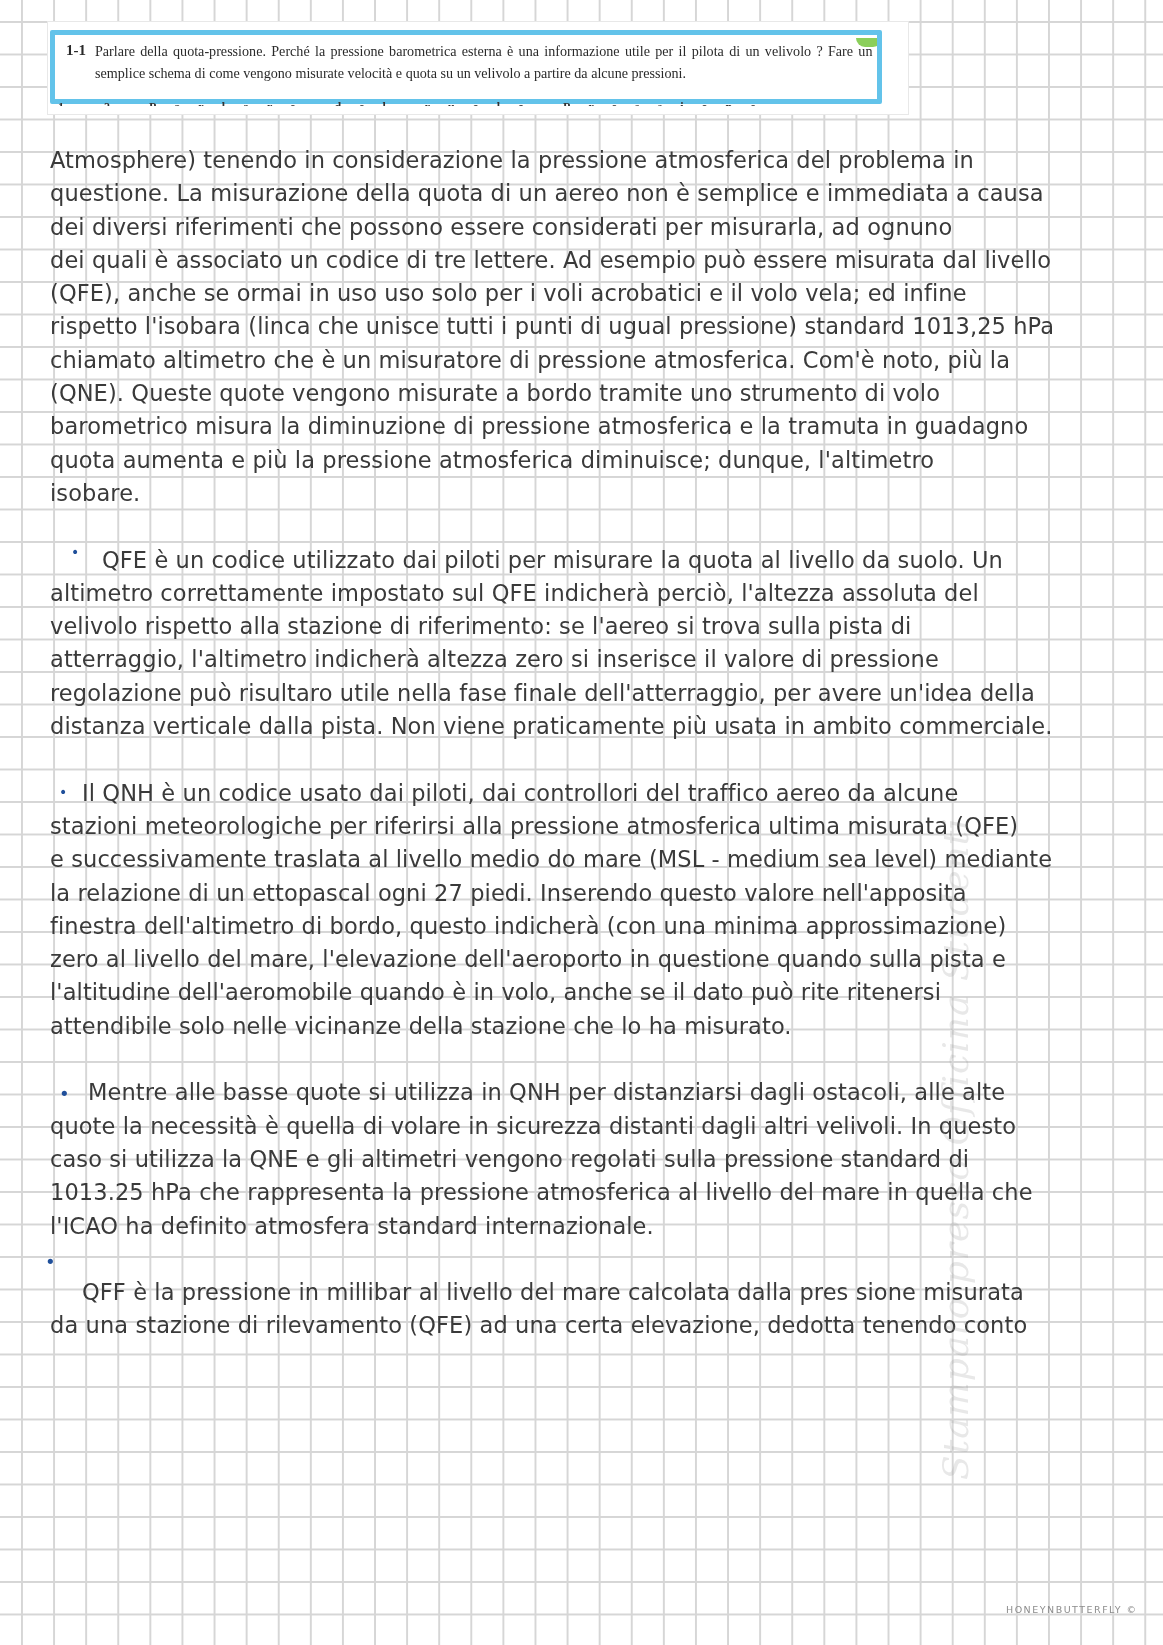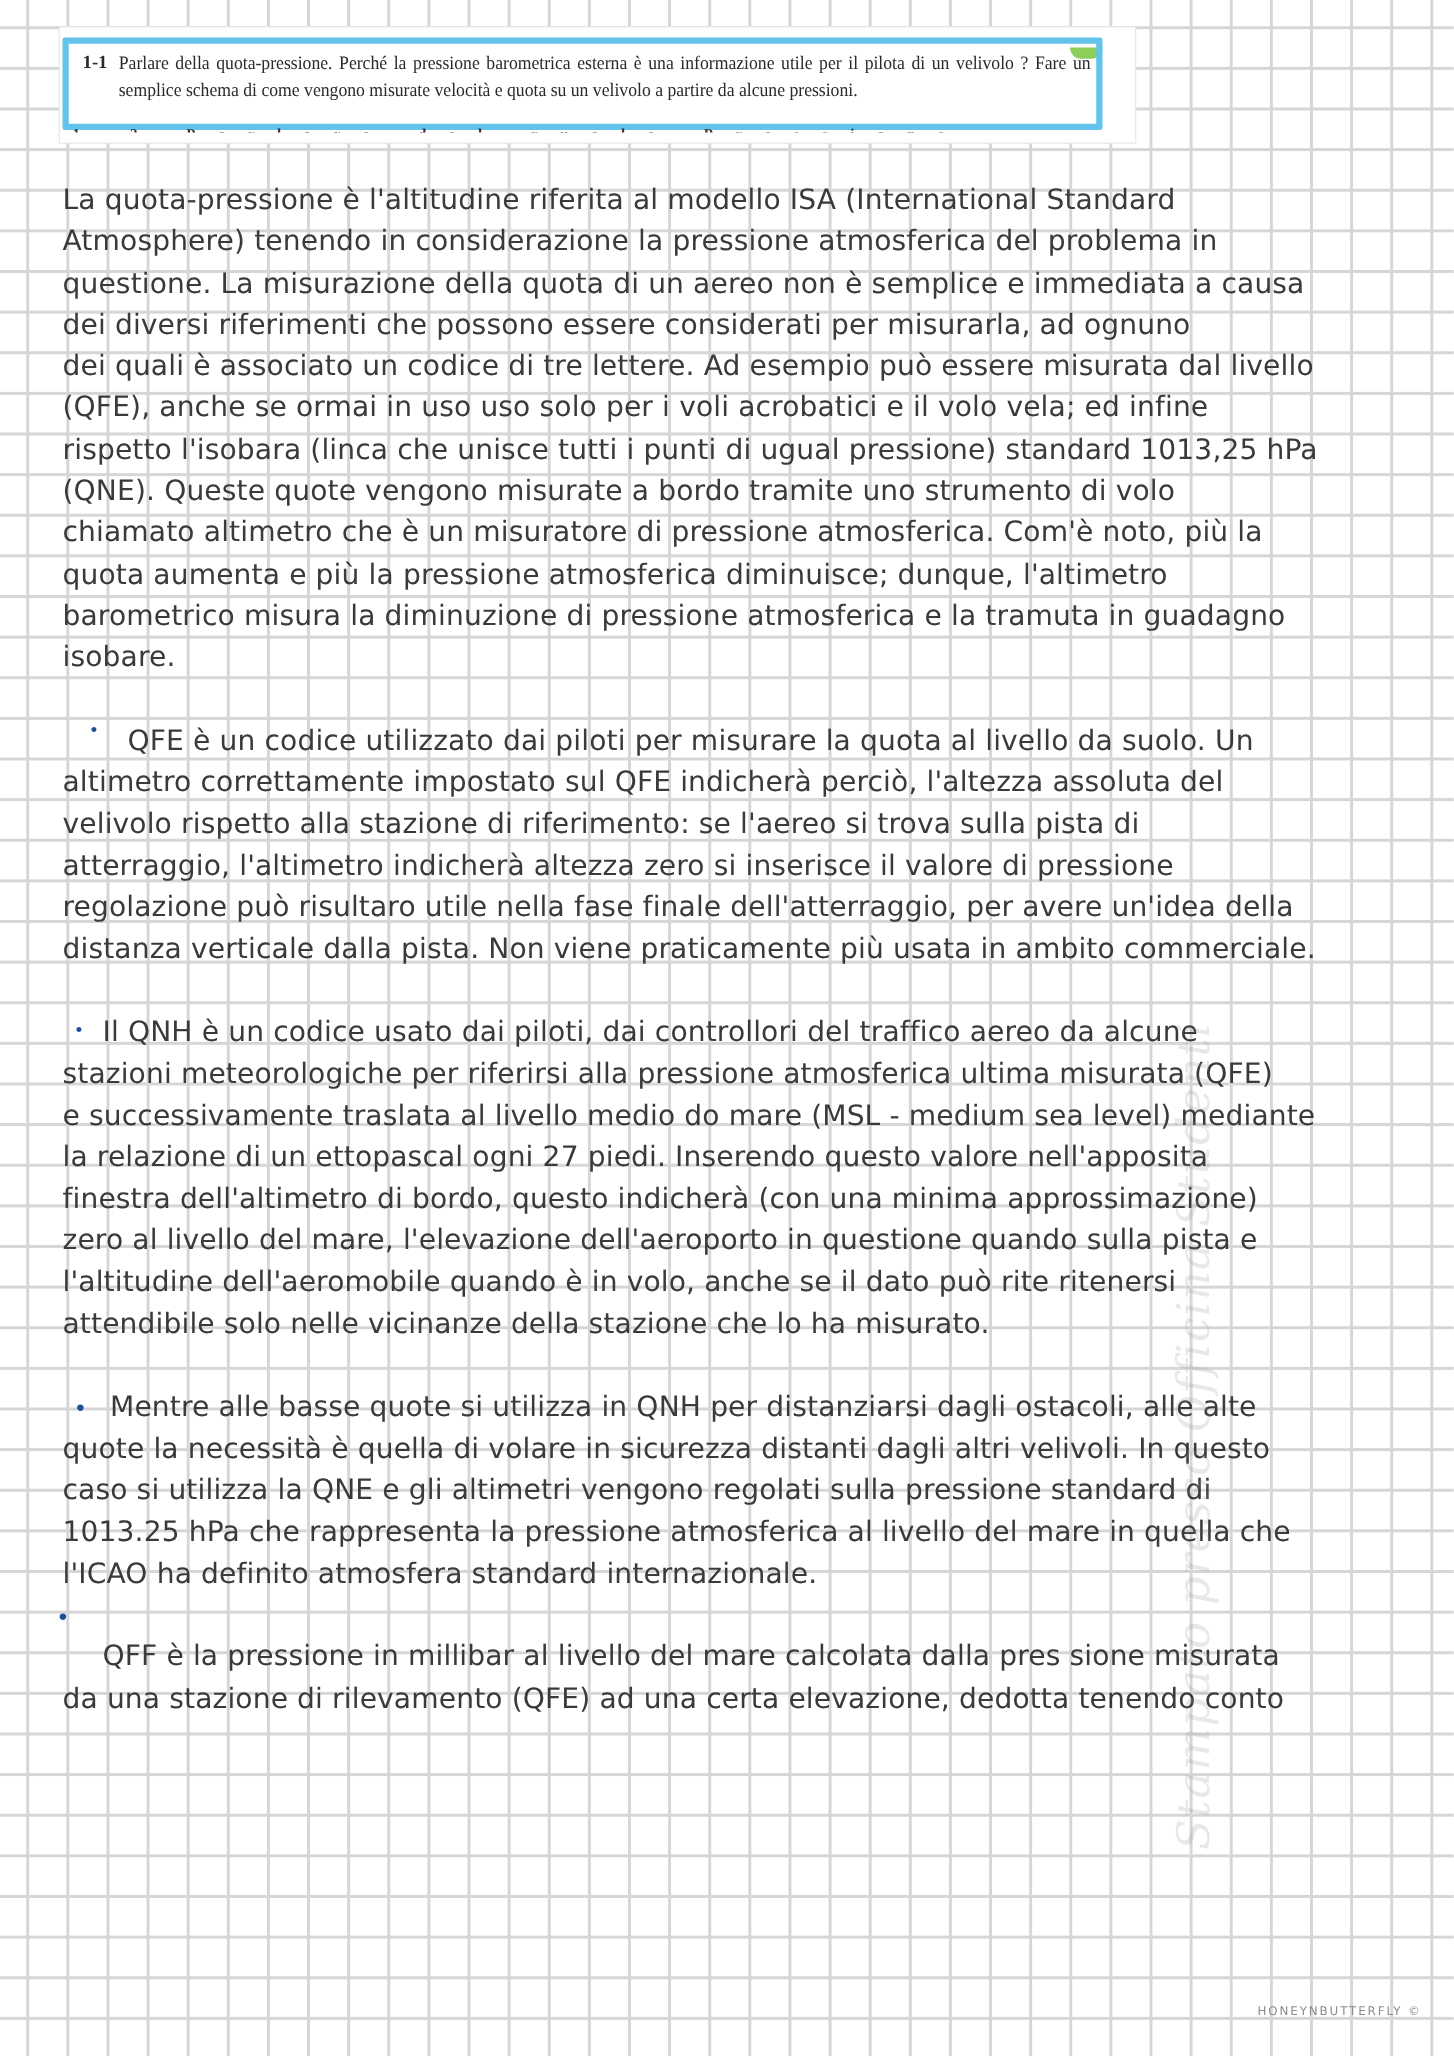--- a/index.html
+++ b/index.html
@@ -144,31 +144,30 @@
   <div class="question-box" style="border-color: rgb(99, 195, 234);">
     <span class="qnum">1-1</span>
     <div class="qtext">Parlare della quota-pressione. Perché la pressione barometrica esterna è una informazione utile per il pilota di un velivolo ? Fare un semplice schema di come vengono misurate velocità e quota su un velivolo a partire da alcune pressioni.</div>
   </div>
   <div class="question-cut">1-2 Parlare del ruolo Pressione ...</div>
 </div>
 
 <div class="content">
 
   <div>
-    <div class="line">La quota-pressione è l'altitudine riferita al modello ISA (International Standard</div>
     <div class="line">Atmosphere) tenendo in considerazione la pressione atmosferica del problema in</div>
     <div class="line">questione. La misurazione della quota di un aereo non è semplice e immediata a causa</div>
     <div class="line">dei diversi riferimenti che possono essere considerati per misurarla, ad ognuno</div>
     <div class="line">dei quali è associato un codice di tre lettere. Ad esempio può essere misurata dal livello</div>
     <div class="line">(QFE), anche se ormai in uso uso solo per i voli acrobatici e il volo vela; ed infine</div>
     <div class="line">rispetto l'isobara (linca che unisce tutti i punti di ugual pressione) standard 1013,25 hPa</div>
+    <div class="line">chiamato altimetro che è un misuratore di pressione atmosferica. Com'è noto, più la</div>
     <div class="line">(QNE). Queste quote vengono misurate a bordo tramite uno strumento di volo</div>
-    <div class="line">chiamato altimetro che è un misuratore di pressione atmosferica. Com'è noto, più la</div>
+    <div class="line">barometrico misura la diminuzione di pressione atmosferica e la tramuta in guadagno</div>
     <div class="line">quota aumenta e più la pressione atmosferica diminuisce; dunque, l'altimetro</div>
-    <div class="line">barometrico misura la diminuzione di pressione atmosferica e la tramuta in guadagno</div>
     <div class="line">isobare.</div>
   </div>
   <div class="line"></div>
 
   <div>
     <div class="line indent-large">
       <span class="bullet b1" style="color: rgb(31, 79, 154);">•</span>
       <span>QFE è un codice utilizzato dai piloti per misurare la quota al livello da suolo. Un</span>
     </div>
     <div class="line">altimetro correttamente impostato sul QFE indicherà perciò, l'altezza assoluta del</div>

